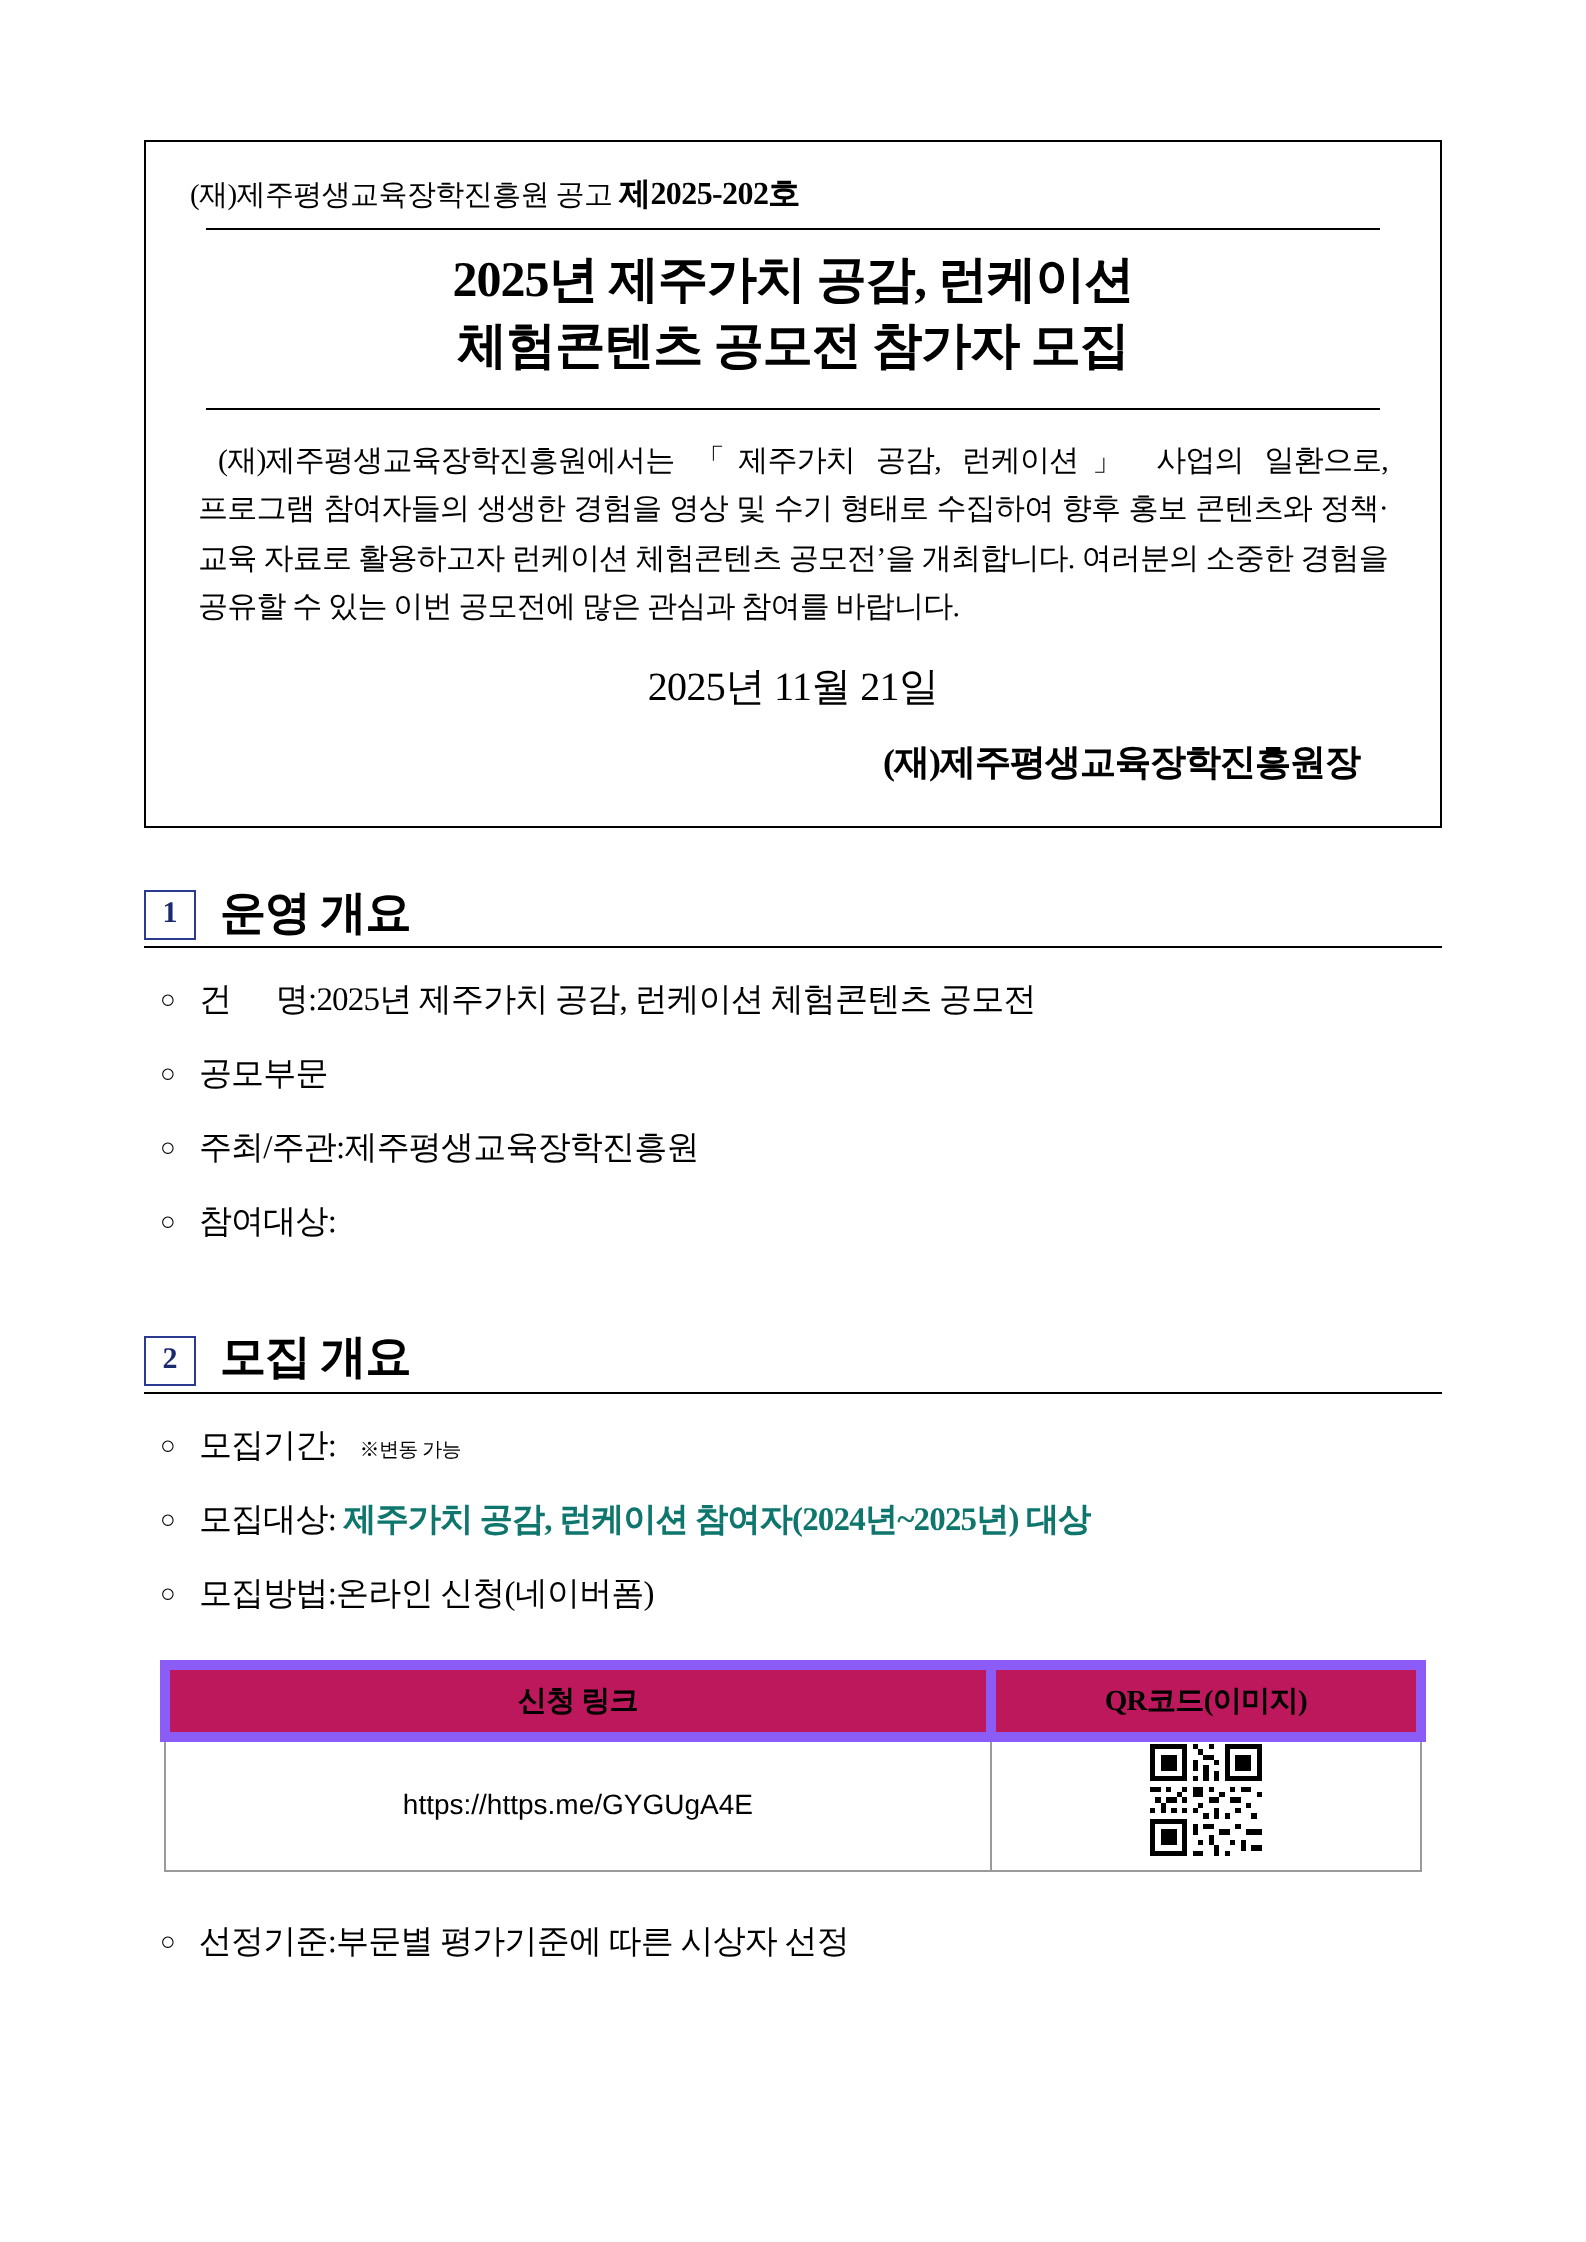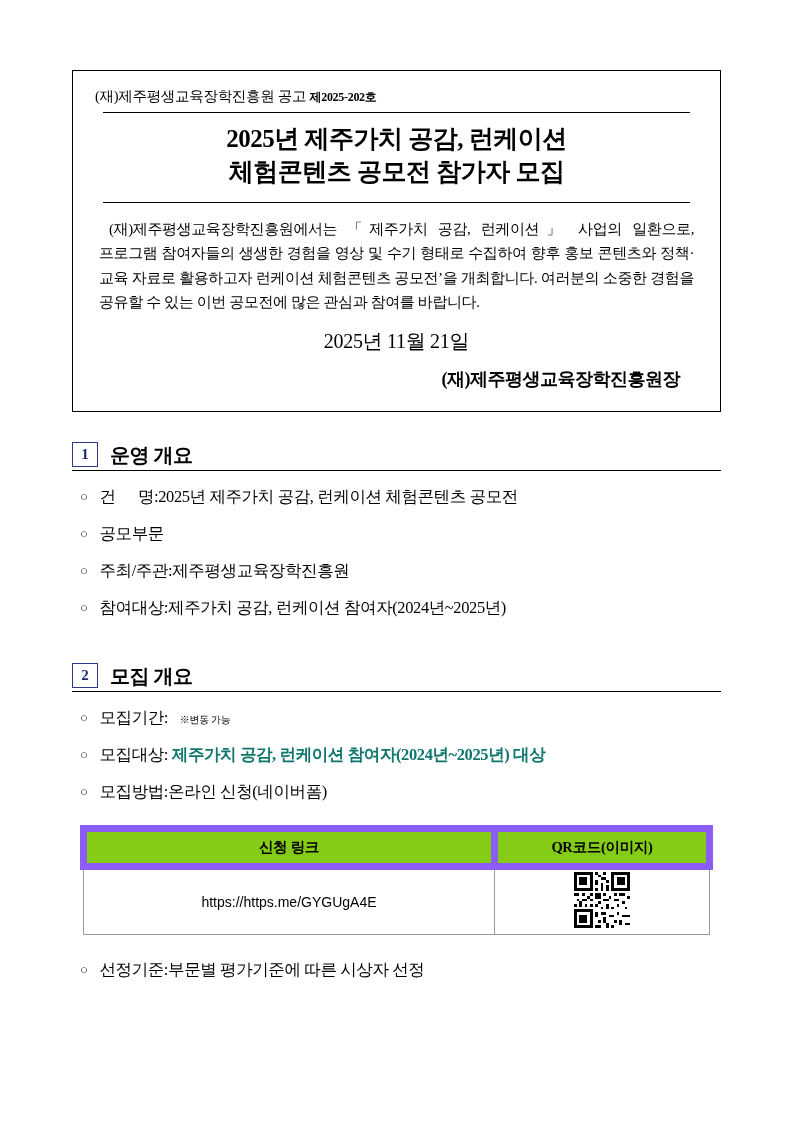--- a/index.html
+++ b/index.html
@@ -28,21 +28,21 @@
     padding: 16px 22px 18px 22px;
     box-sizing: border-box;
   }
   .notice-head {
     font-size: 14.5px;
     letter-spacing: -0.3px;
     margin-bottom: 4px;
   }
   .notice-head .docnum {
     font-weight: bold;
-    font-size: 12px;
+    font-size: 16px;
   }
   .rule-top {
     border-top: 1.6px solid #000;
     margin: 6px 8px 0 8px;
   }
   .rule-bottom {
     border-top: 1.6px solid #000;
     margin: 8px 8px 0 8px;
   }
   .notice-title {
@@ -93,21 +93,21 @@
     color: #1b2a70;
     font-weight: bold;
     font-size: 15px;
     display: flex;
     align-items: center;
     justify-content: center;
     box-sizing: border-box;
     margin-right: 12px;
   }
   .section-title {
-    font-size: 20px;
+    font-size: 23px;
     font-weight: bold;
     letter-spacing: -0.5px;
     line-height: 1.1;
     padding-bottom: 1px;
   }
 
   
   .item {
     display: flex;
     align-items: baseline;
@@ -148,22 +148,22 @@
   }
 
   
   .link-table {
     margin: 22px 8px 0 8px;
     border-collapse: collapse;
     width: calc(100% - 16px);
     table-layout: fixed;
   }
   .link-table th {
-    border: 7px solid #8b5cf6;
-    background: #84cc16;
+    border: 5px solid #8b5cf6;
+    background: #be185d;
     font-size: 14.5px;
     font-weight: bold;
     letter-spacing: -0.3px;
     padding: 6px 0;
     text-align: center;
   }
   .link-table td {
     border: 1px solid #9a9a9a;
     text-align: center;
     vertical-align: middle;
@@ -228,21 +228,20 @@
 
     <div class="item">
       <span class="bullet">○</span>
       <span class="item-label">주최/주관:</span>
       <span> 제주평생교육장학진흥원</span>
     </div>
 
     <div class="item">
       <span class="bullet">○</span>
       <span class="item-label">참여대상:</span>
-      <span> 제주가치 공감, 런케이션 참여자(2024년~2025년)</span>
     </div>
   </div>
 
   <div class="section" style="margin-top:44px;">
     <div class="section-head">
       <div class="section-num">2</div>
       <div class="section-title">모집 개요</div>
     </div>
 
     <div class="item">

